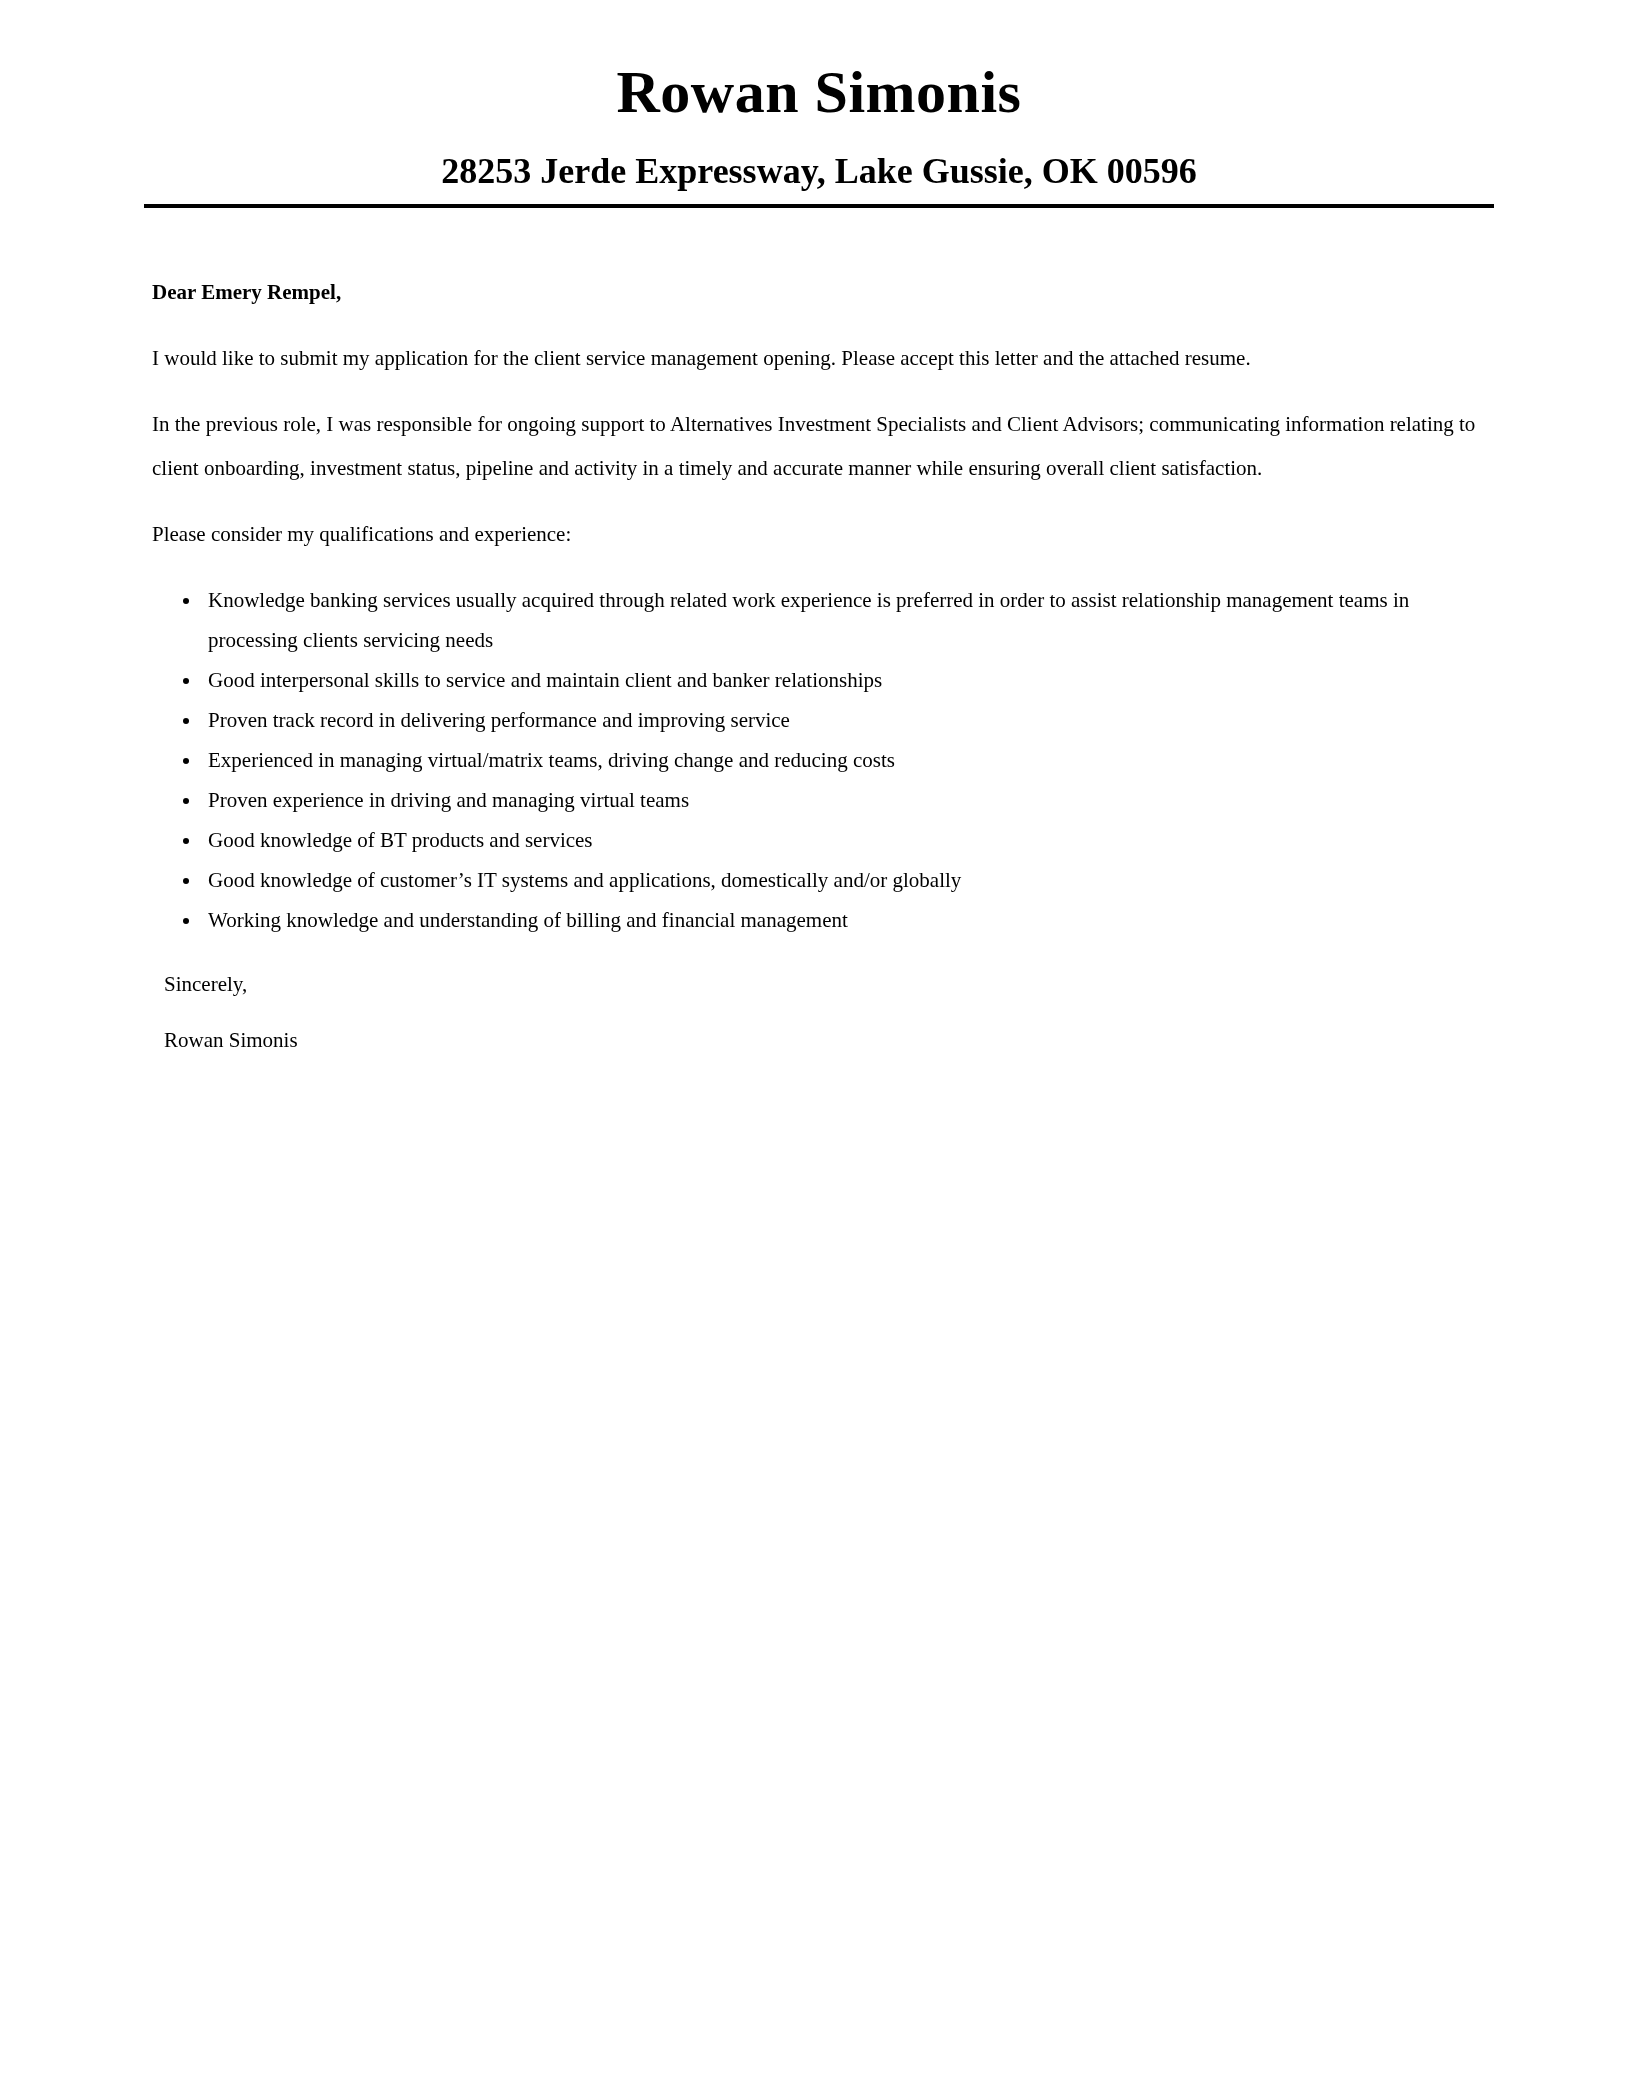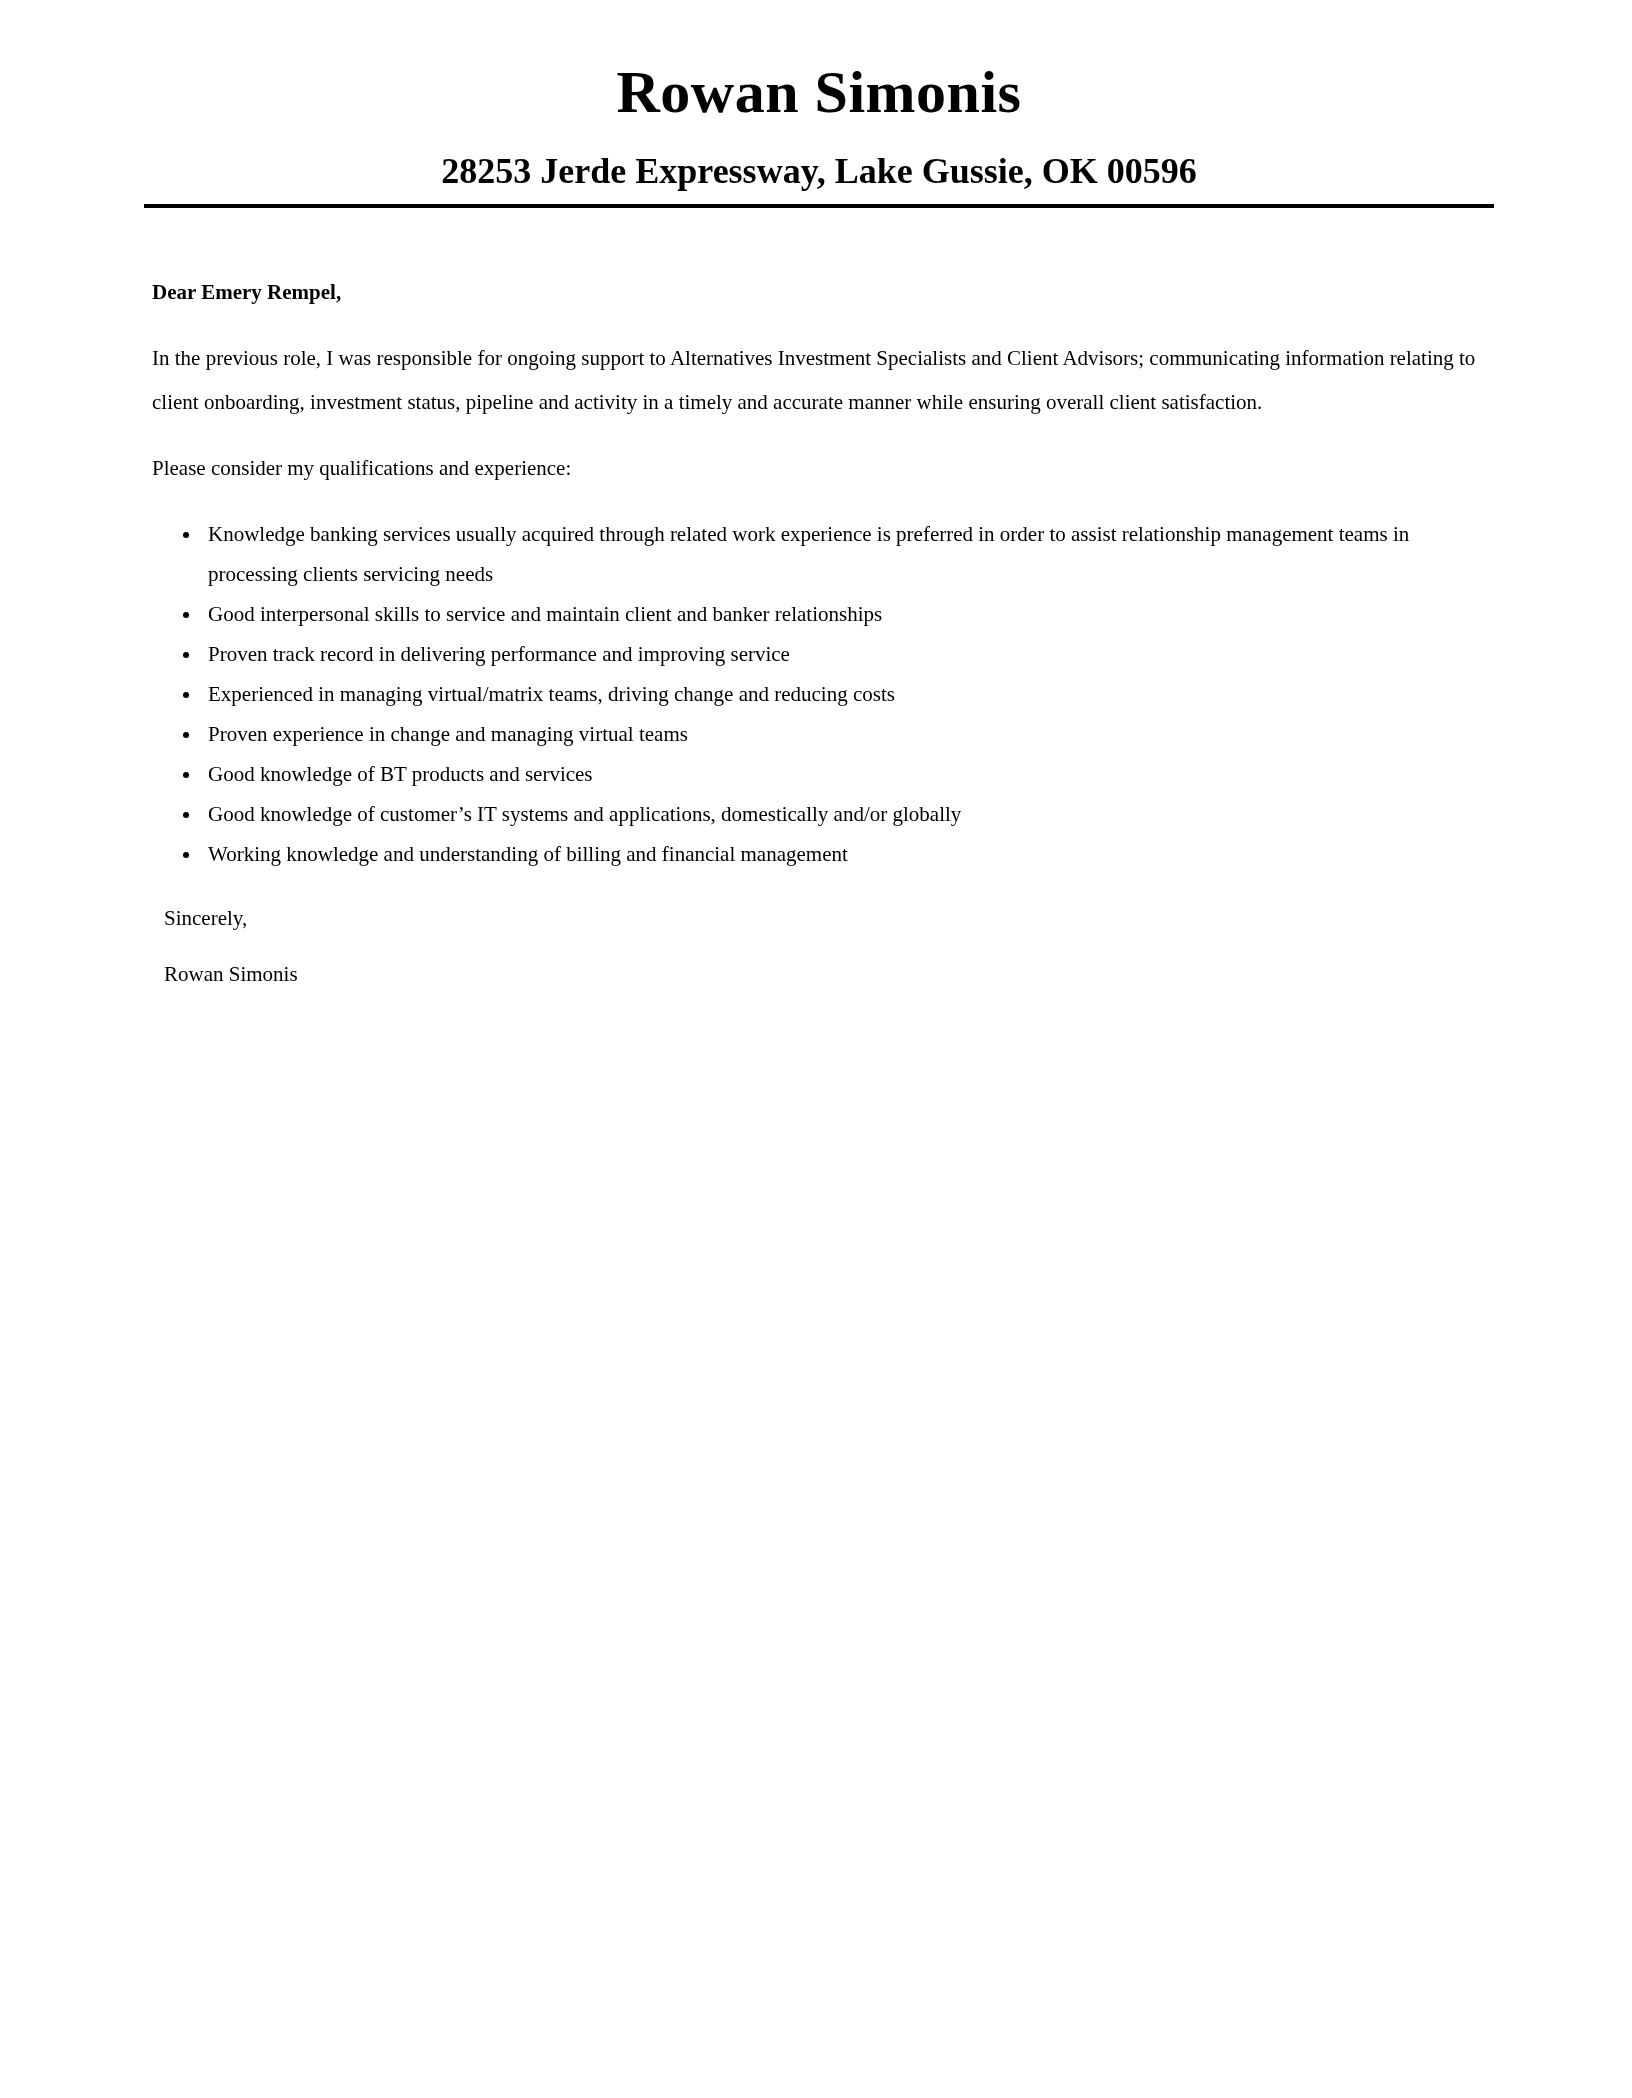--- a/index.html
+++ b/index.html
@@ -81,20 +81,21 @@
   <div class="letter-head">
     <h1 class="author-name">Rowan Simonis</h1>
     <div class="author-address">28253 Jerde Expressway, Lake Gussie, OK 00596</div>
     <hr class="head-rule">
   </div>
 
   <div class="body-text">
 
     <p class="salutation">Dear Emery Rempel,</p>
 
+    <p class="para">I would like to submit my application for the client service management opening. Please accept this letter and the attached resume.</p>
 
     <p class="para">In the previous role, I was responsible for ongoing support to Alternatives Investment Specialists and Client Advisors; communicating information relating to client onboarding, investment status, pipeline and activity in a timely and accurate manner while ensuring overall client satisfaction.</p>
 
     <p class="para">Please consider my qualifications and experience:</p>
 
     <ul class="qual-list">
 
         <li>
           <span>Knowledge banking services usually acquired through related work experience is preferred in order to assist relationship management teams in processing clients servicing needs</span>
         </li>
@@ -105,21 +106,21 @@
 
         <li>
           <span>Proven track record in delivering performance and improving service</span>
         </li>
 
         <li>
           <span>Experienced in managing virtual/matrix teams, driving change and reducing costs</span>
         </li>
 
         <li>
-          <span>Proven experience in change and managing virtual teams</span>
+          <span>Proven experience in driving and managing virtual teams</span>
         </li>
 
         <li>
           <span>Good knowledge of BT products and services</span>
         </li>
 
         <li>
           <span>Good knowledge of customer’s IT systems and applications, domestically and/or globally</span>
         </li>
 

